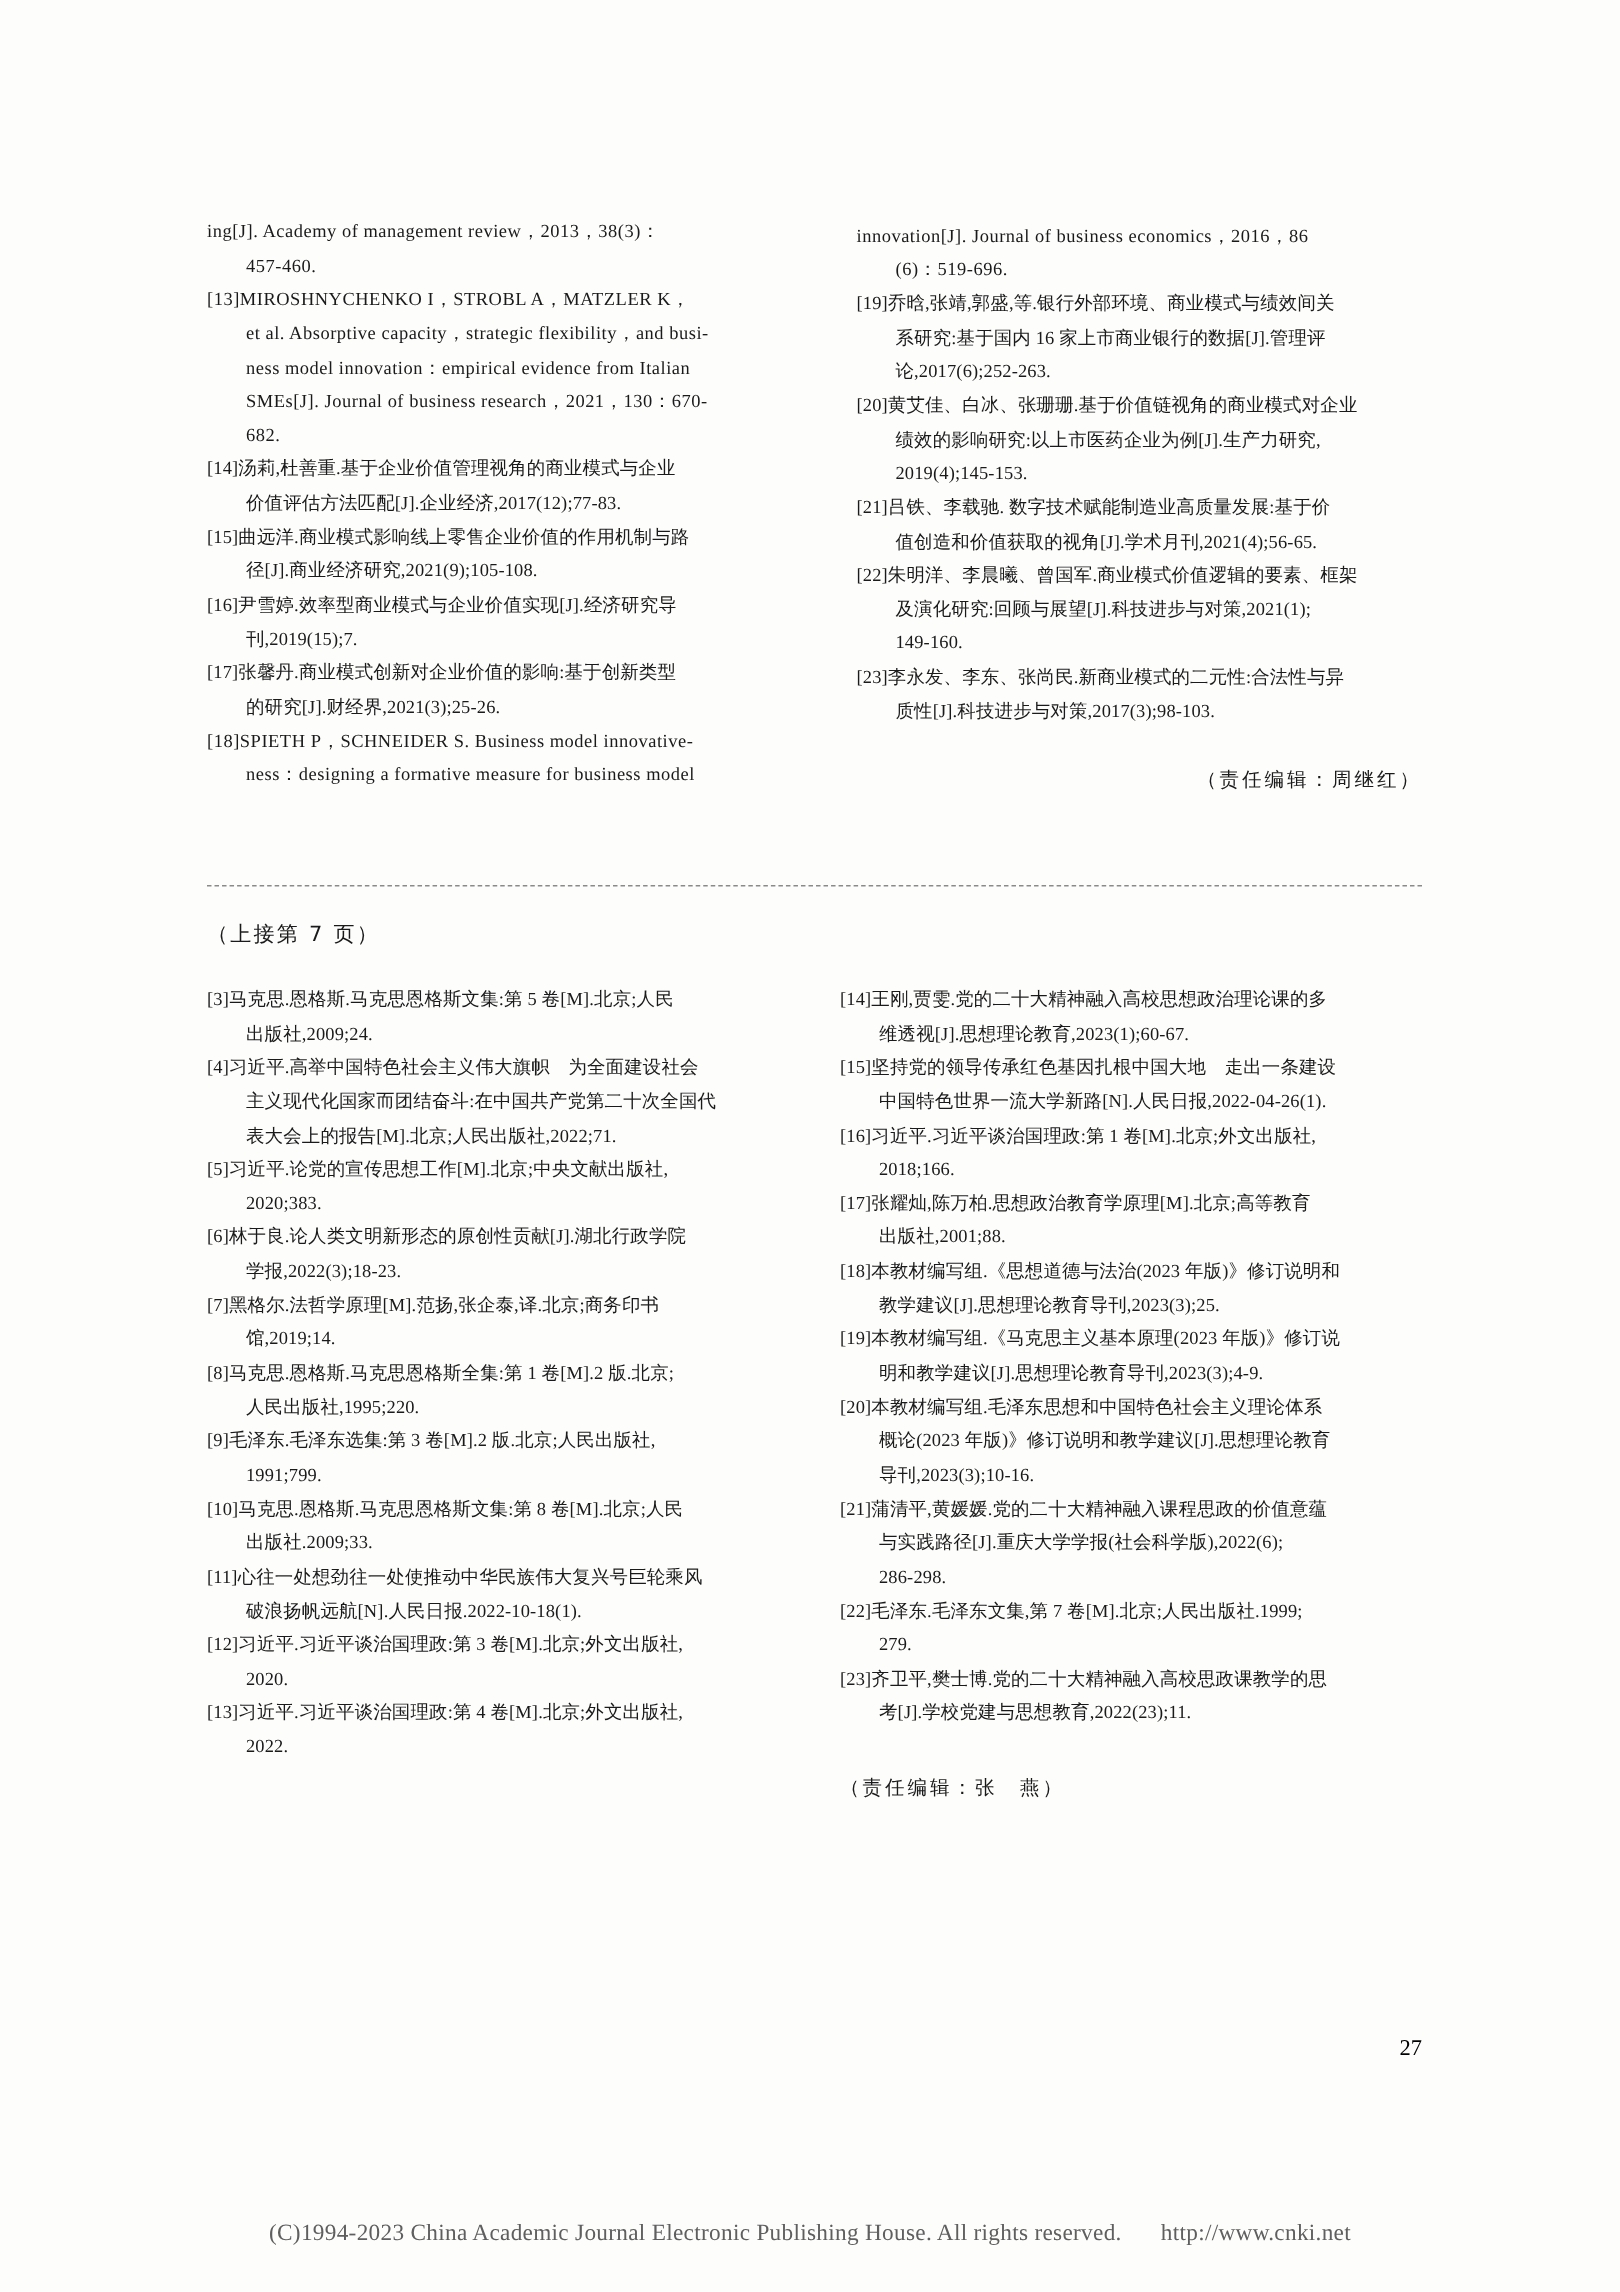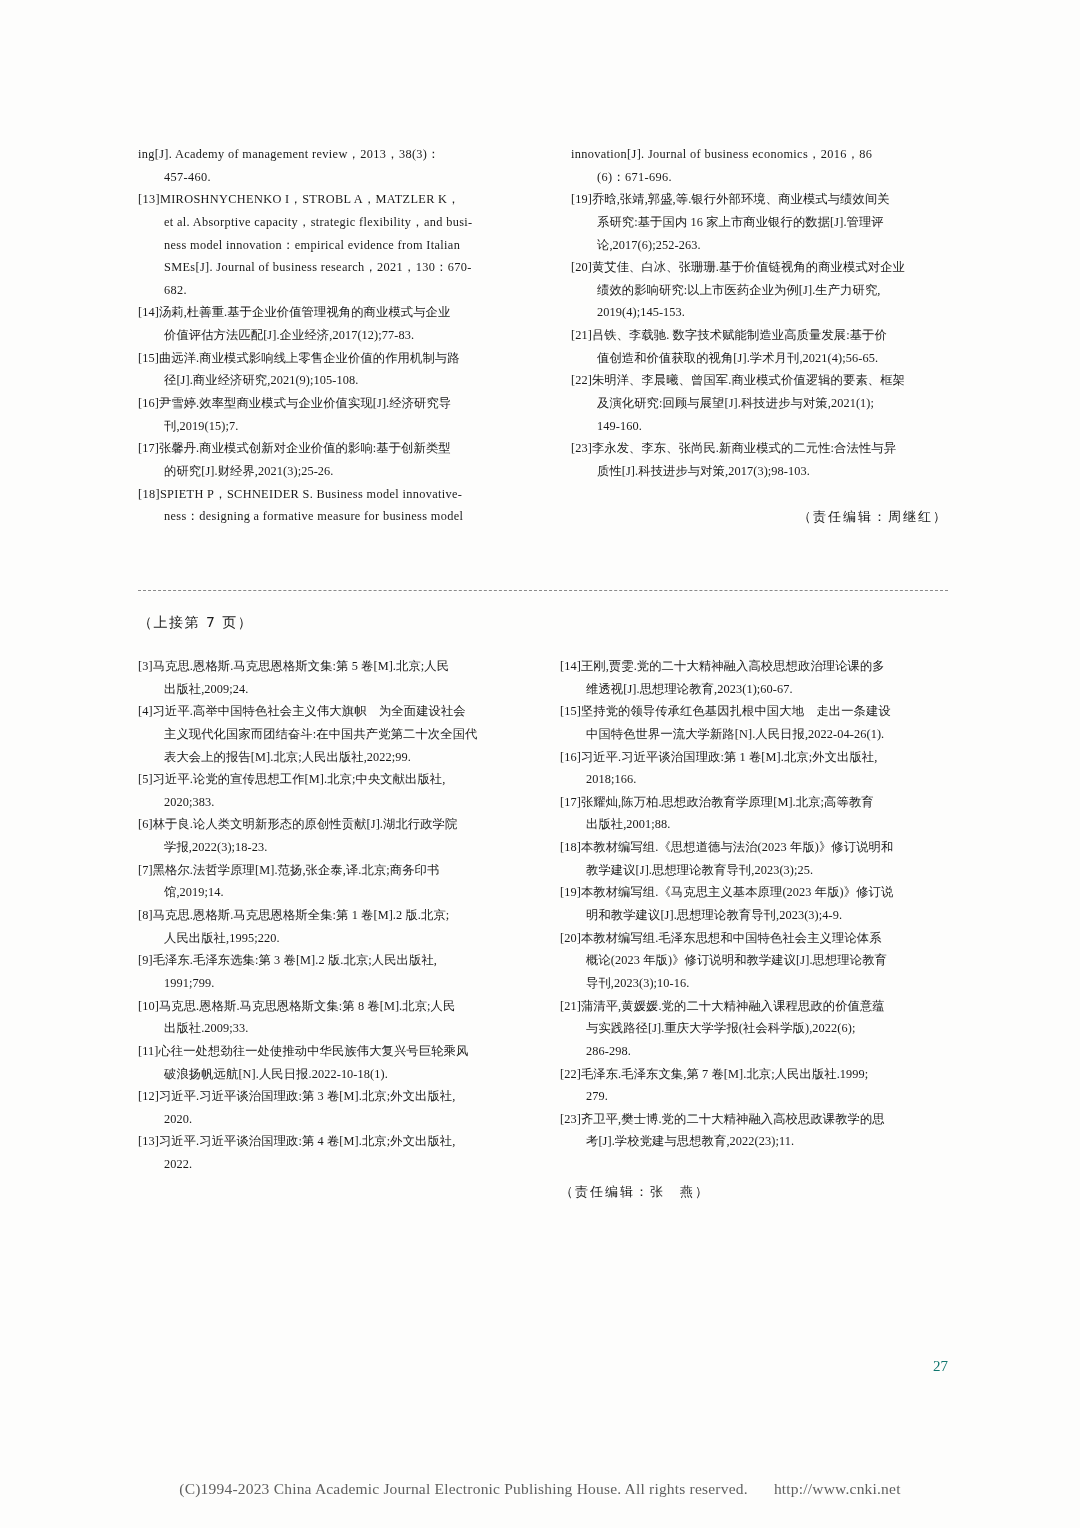--- a/index.html
+++ b/index.html
@@ -23,20 +23,21 @@
     background: #fdfdfc;
   }
   
   .section-top {
     position: absolute;
     left: 138px;
     top: 144px;
     width: 810px;
     display: flex;
     gap: 56px;
+    align-items: flex-end;
   }
   .col {
     width: 386px;
   }
   .ref {
     font-size: 12.3px;
     line-height: 1.72;
     text-indent: -26px;
     padding-left: 26px;
     margin-bottom: 1.5px;
@@ -93,21 +94,21 @@
     letter-spacing: 2px;
     padding-right: 8px;
   }
   
   .page-number {
     position: absolute;
     right: 132px;
     top: 1358px;
     font-size: 15px;
     font-family: "Liberation Serif", serif;
-    color: #0f766e;
+    color: #000000;
   }
   
   .footer {
     position: absolute;
     left: 0;
     top: 1480px;
     width: 1080px;
     text-align: center;
     font-size: 15.5px;
     font-family: "Liberation Serif", serif;
@@ -139,21 +140,21 @@
       <div class="ref cont">径[J].商业经济研究,2021(9);105-108.</div>
       <div class="ref">[16]尹雪婷.效率型商业模式与企业价值实现[J].经济研究导</div>
       <div class="ref cont">刊,2019(15);7.</div>
       <div class="ref">[17]张馨丹.商业模式创新对企业价值的影响:基于创新类型</div>
       <div class="ref cont">的研究[J].财经界,2021(3);25-26.</div>
       <div class="ref latin">[18]SPIETH P，SCHNEIDER S. Business model innovative-</div>
       <div class="ref latin cont">ness：designing a formative measure for business model</div>
     </div>
     <div class="col">
       <div class="ref latin">innovation[J]. Journal of business economics，2016，86</div>
-      <div class="ref latin cont">(6)：671-696.</div>
+      <div class="ref latin cont">(6)：519-696.</div>
       <div class="ref">[19]乔晗,张靖,郭盛,等.银行外部环境、商业模式与绩效间关</div>
       <div class="ref cont">系研究:基于国内 16 家上市商业银行的数据[J].管理评</div>
       <div class="ref cont">论,2017(6);252-263.</div>
       <div class="ref">[20]黄艾佳、白冰、张珊珊.基于价值链视角的商业模式对企业</div>
       <div class="ref cont">绩效的影响研究:以上市医药企业为例[J].生产力研究,</div>
       <div class="ref cont">2019(4);145-153.</div>
       <div class="ref">[21]吕铁、李载驰. 数字技术赋能制造业高质量发展:基于价</div>
       <div class="ref cont">值创造和价值获取的视角[J].学术月刊,2021(4);56-65.</div>
       <div class="ref">[22]朱明洋、李晨曦、曾国军.商业模式价值逻辑的要素、框架</div>
       <div class="ref cont">及演化研究:回顾与展望[J].科技进步与对策,2021(1);</div>
@@ -167,21 +168,21 @@
   <div class="divider"></div>
 
   <div class="section-bottom">
     <div class="cont-note">（上接第 7 页）</div>
     <div class="cols2">
       <div class="col">
         <div class="ref">[3]马克思.恩格斯.马克思恩格斯文集:第 5 卷[M].北京;人民</div>
         <div class="ref cont">出版社,2009;24.</div>
         <div class="ref">[4]习近平.高举中国特色社会主义伟大旗帜　为全面建设社会</div>
         <div class="ref cont">主义现代化国家而团结奋斗:在中国共产党第二十次全国代</div>
-        <div class="ref cont">表大会上的报告[M].北京;人民出版社,2022;99.</div>
+        <div class="ref cont">表大会上的报告[M].北京;人民出版社,2022;71.</div>
         <div class="ref">[5]习近平.论党的宣传思想工作[M].北京;中央文献出版社,</div>
         <div class="ref cont">2020;383.</div>
         <div class="ref">[6]林于良.论人类文明新形态的原创性贡献[J].湖北行政学院</div>
         <div class="ref cont">学报,2022(3);18-23.</div>
         <div class="ref">[7]黑格尔.法哲学原理[M].范扬,张企泰,译.北京;商务印书</div>
         <div class="ref cont">馆,2019;14.</div>
         <div class="ref">[8]马克思.恩格斯.马克思恩格斯全集:第 1 卷[M].2 版.北京;</div>
         <div class="ref cont">人民出版社,1995;220.</div>
         <div class="ref">[9]毛泽东.毛泽东选集:第 3 卷[M].2 版.北京;人民出版社,</div>
         <div class="ref cont">1991;799.</div>

